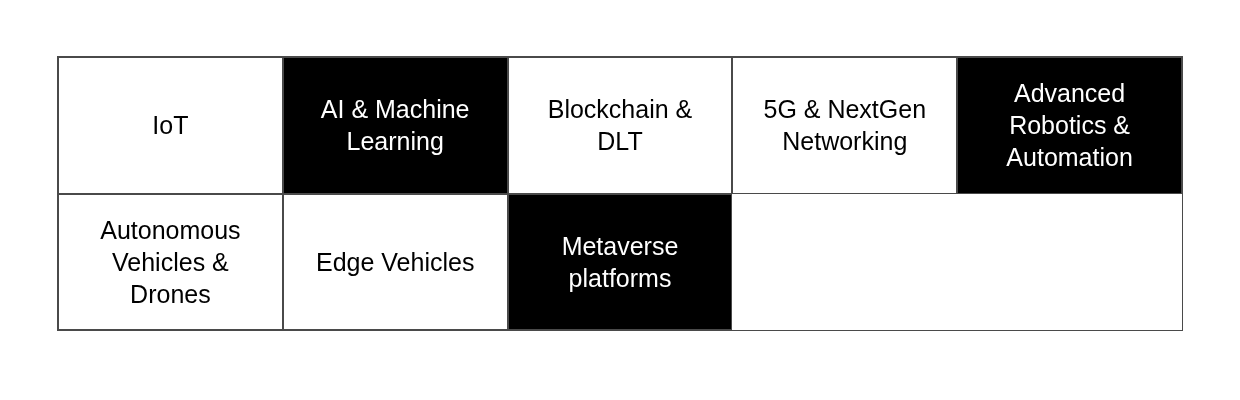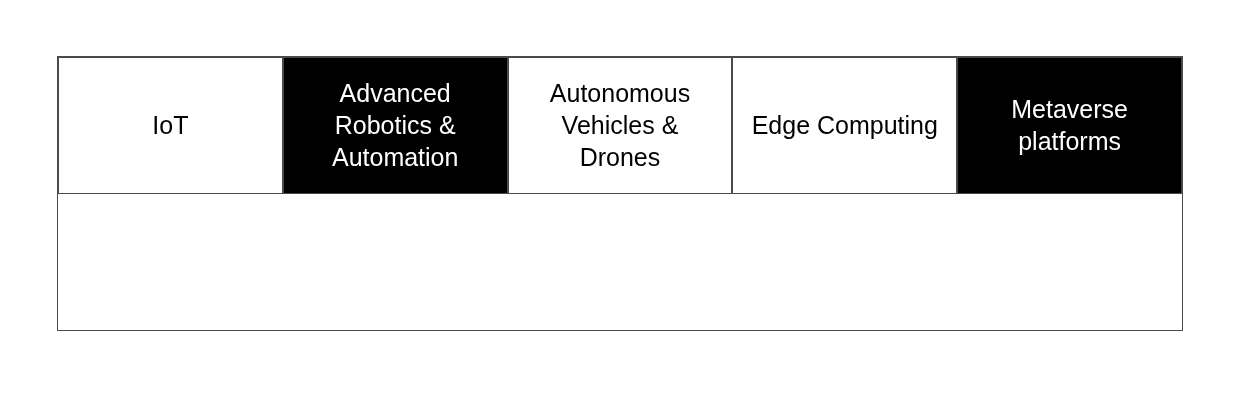--- a/index.html
+++ b/index.html
@@ -52,24 +52,30 @@
     color: var(--cell-dark-text, #ffffff);
   }
 </style>
 </head>
 <body>
 
 <div class="canvas">
   <div class="tech-grid">
 
     <div class="cell light">IoT</div>
+    <div class="cell dark">AI &amp; Machine
+Learning</div>
+    <div class="cell light">Blockchain &amp;
+DLT</div>
+    <div class="cell light">5G &amp; NextGen
+Networking</div>
 
     <div class="cell dark">Advanced
 Robotics &amp;
 Automation</div>
     <div class="cell light">Autonomous
 Vehicles &amp;
 Drones</div>
-    <div class="cell light">Edge Computing</div>
+    <div class="cell light">Edge Vehicles</div>
     <div class="cell dark">Metaverse
 platforms</div>
   </div>
 </div>
 
 </body></html>

